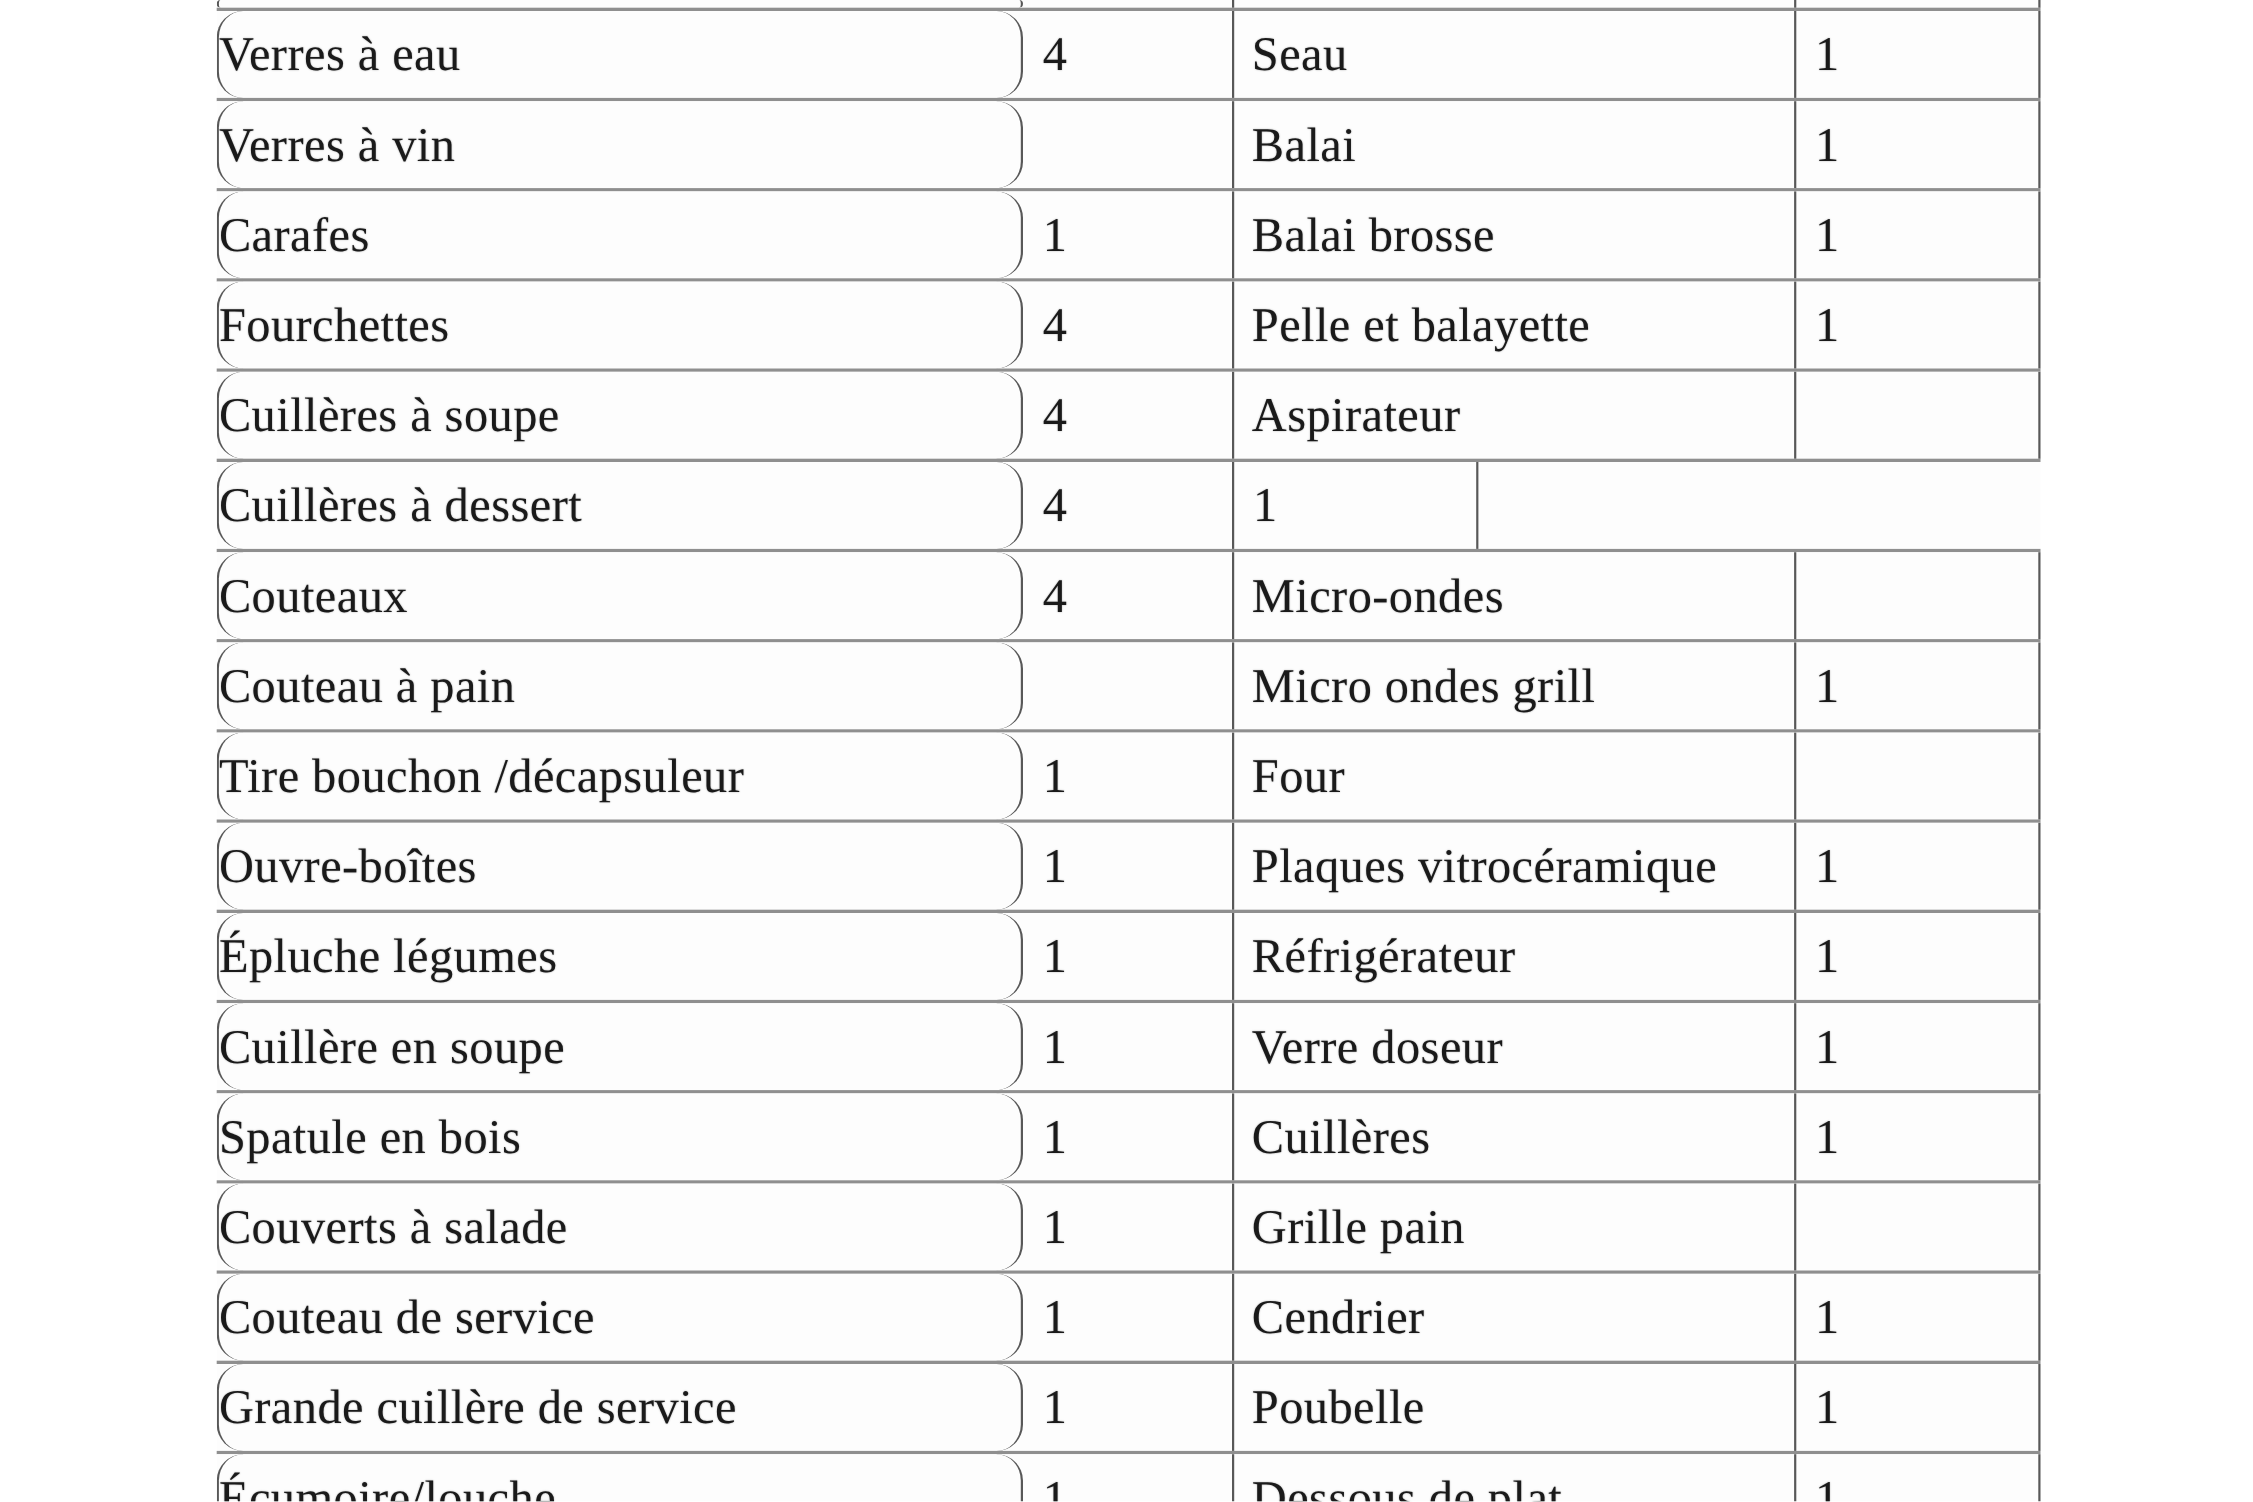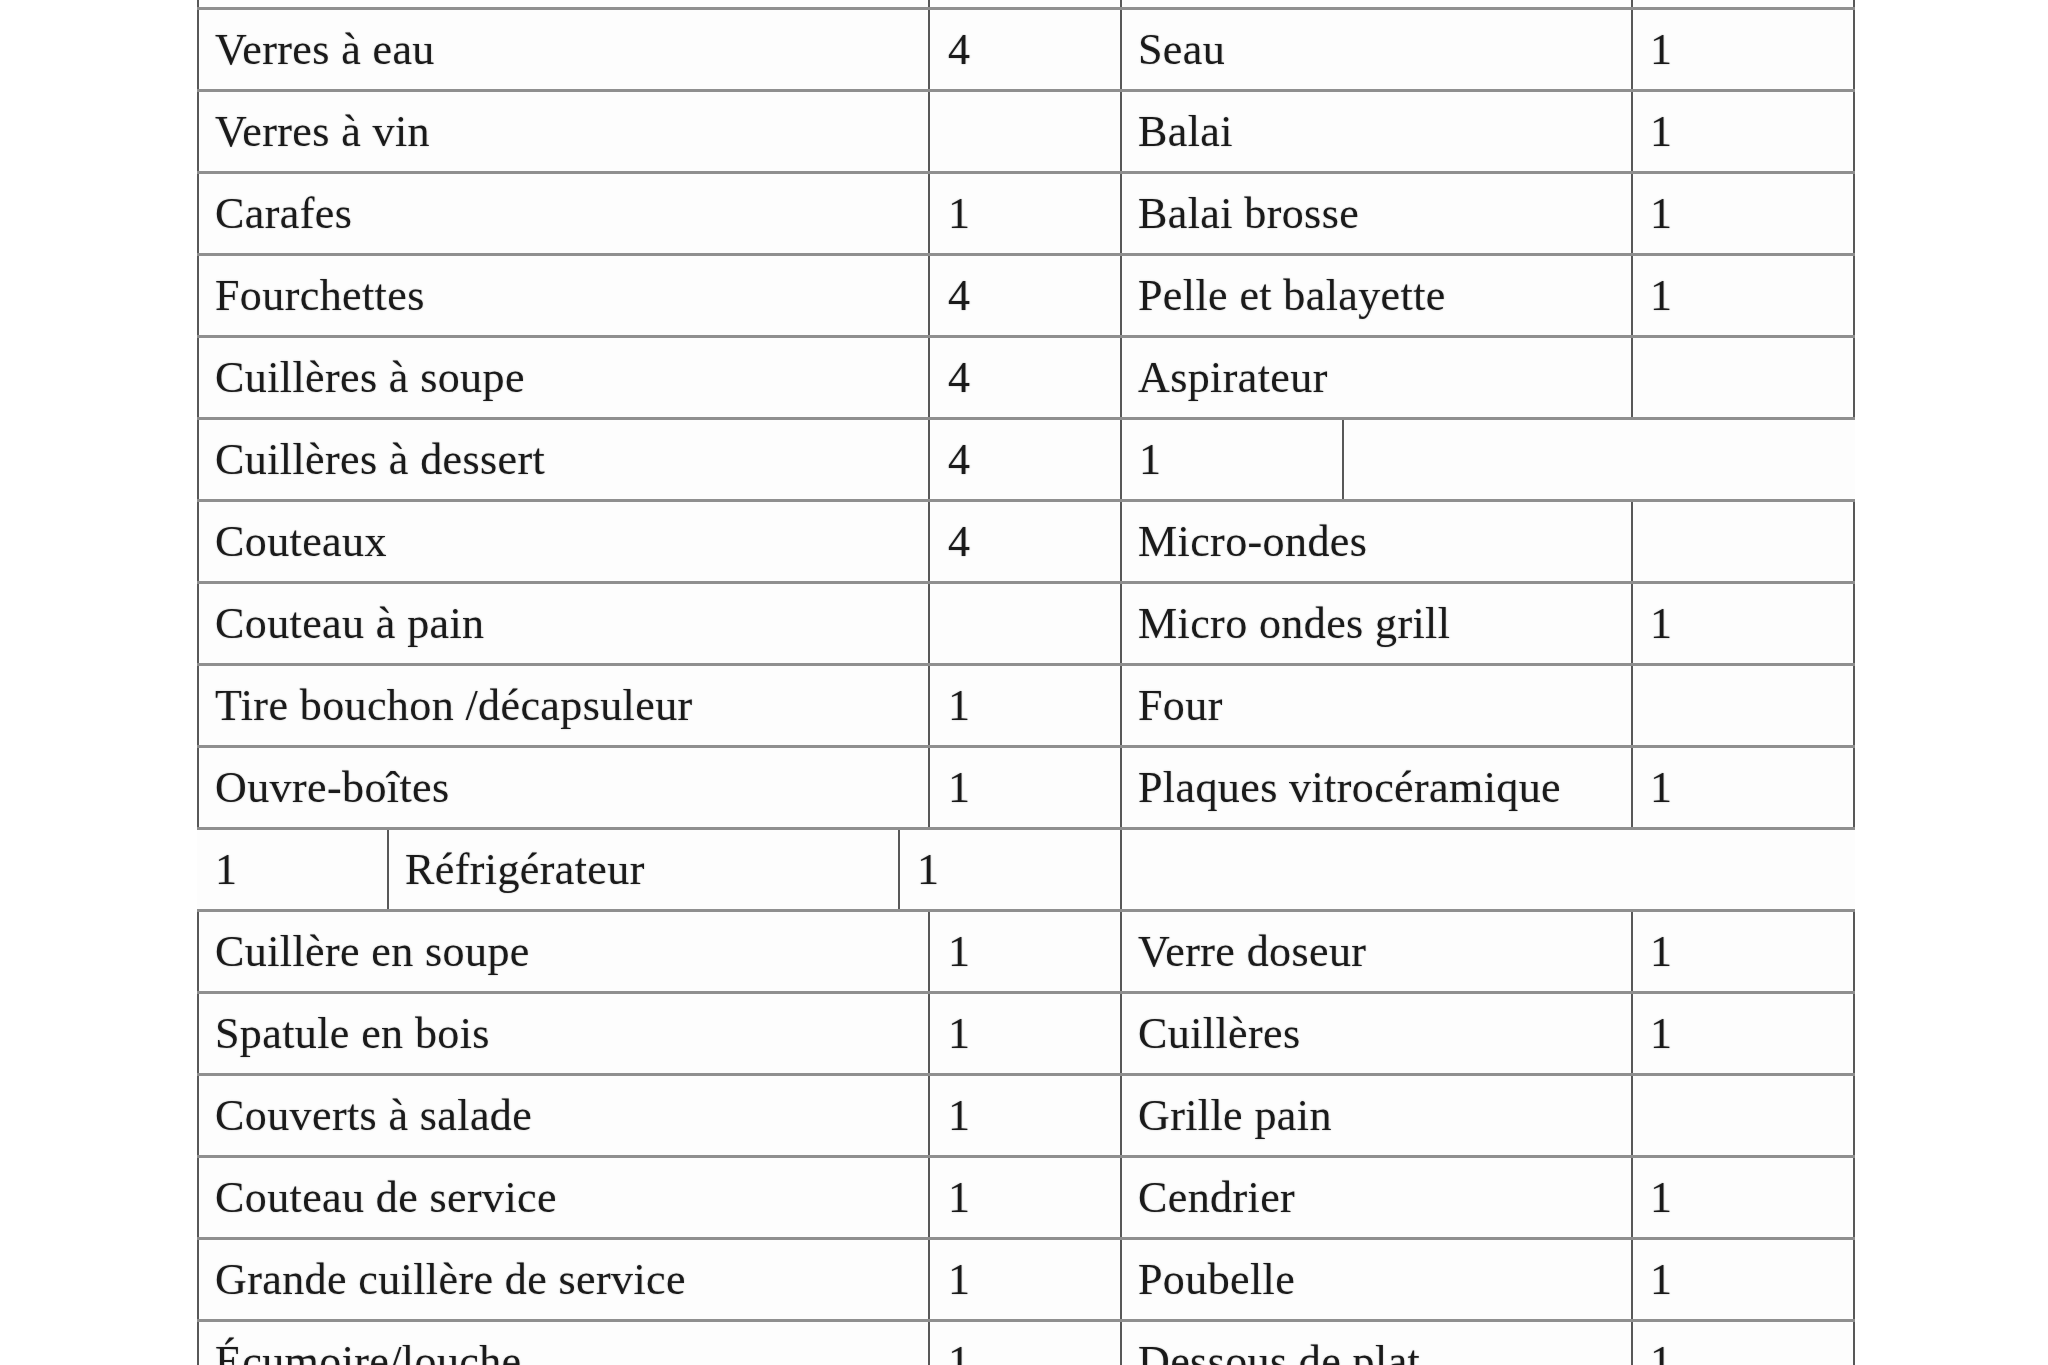--- a/index.html
+++ b/index.html
@@ -28,21 +28,21 @@
     box-sizing:border-box;
     border-right:2px solid #585858;
     display:flex;
     align-items:center;
     font-size:44px;
     letter-spacing:0.4px;
     white-space:nowrap;
     overflow:hidden;
     text-shadow:0 0 1.5px rgba(40,40,40,0.45);
   }
-  .cell.c1{width:733px;border-left:2px solid #585858;padding-left:16px;}
+  .cell.c1{width:733px;border-left:2px solid #585858;border-radius:24px;}
   .cell.c2{width:192px;padding-left:18px;}
   .cell.c3{width:511px;padding-left:16px;text-align:center;}
   .cell.c4{width:222px;padding-left:17px;}
   .sliver .cell{font-size:0;}
 </style>
 </head>
 <body>
 
 <div class="canvas">
   <div class="tbl">
@@ -107,20 +107,21 @@
     <div class="cell c3">Four</div>
     <div class="cell c4"></div>
   </div>
       <div class="row">
     <div class="cell c1">Ouvre-boîtes</div>
     <div class="cell c2">1</div>
     <div class="cell c3">Plaques vitrocéramique</div>
     <div class="cell c4">1</div>
   </div>
       <div class="row">
+    <div class="cell c1">Épluche légumes</div>
     <div class="cell c2">1</div>
     <div class="cell c3">Réfrigérateur</div>
     <div class="cell c4">1</div>
   </div>
       <div class="row">
     <div class="cell c1">Cuillère en soupe</div>
     <div class="cell c2">1</div>
     <div class="cell c3">Verre doseur</div>
     <div class="cell c4">1</div>
   </div>

